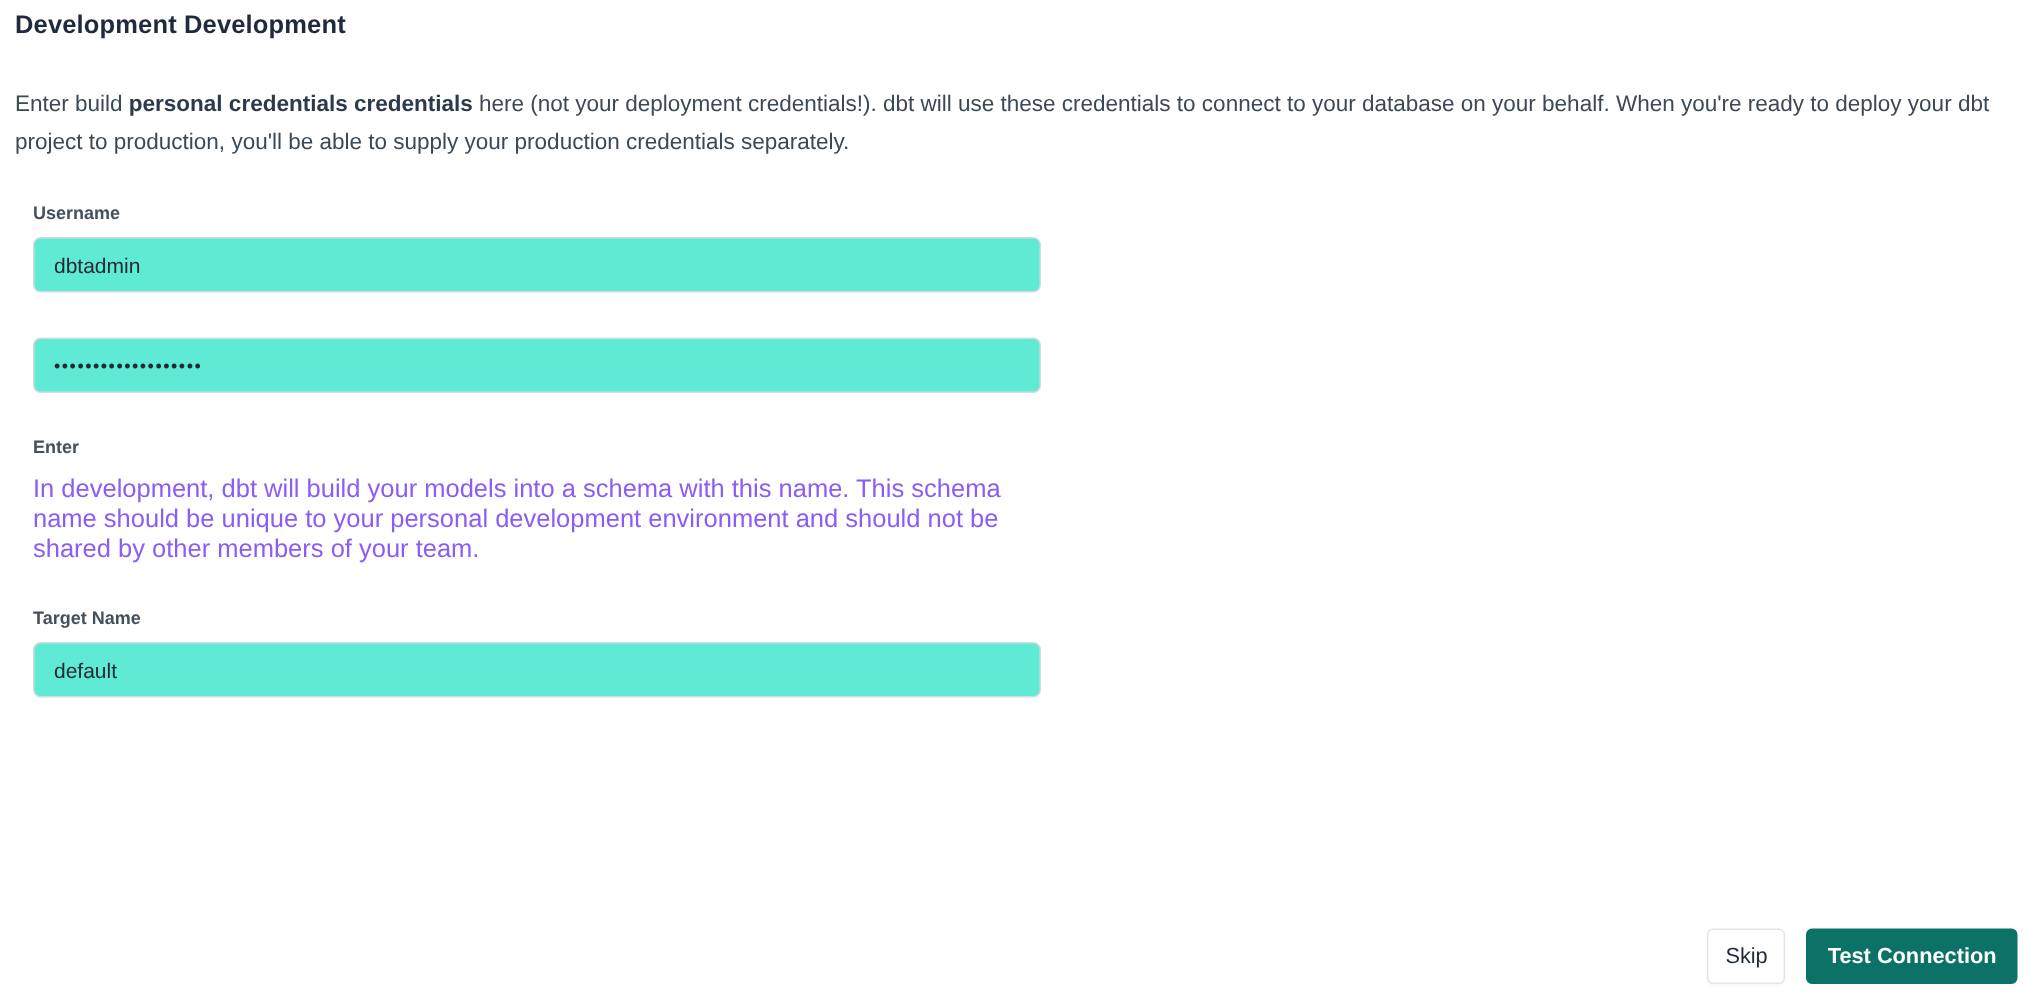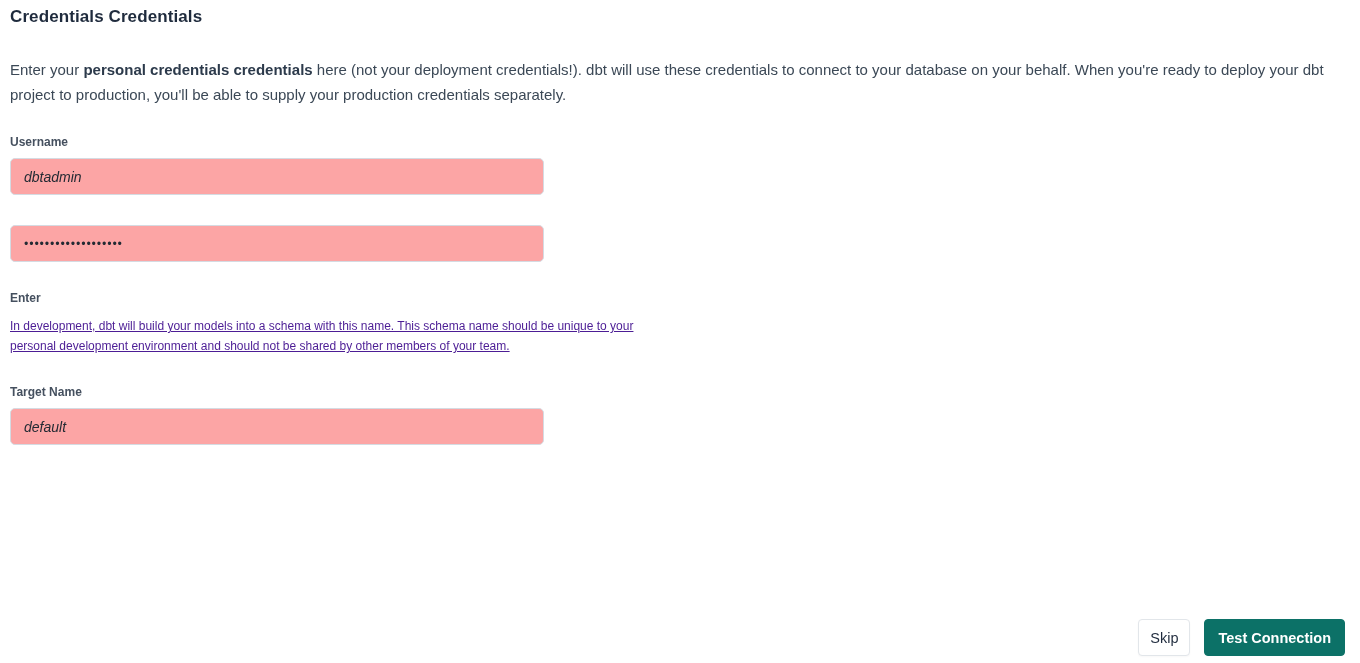--- a/index.html
+++ b/index.html
@@ -23,52 +23,50 @@
     letter-spacing: 0.1px;
   }
   .intro {
     margin-top: 31px;
     font-size: 15px;
     line-height: 24.5px;
     color: #3b4856;
     max-width: 1332px;
   }
   .intro b { color: #2c3a4b; }
-  .form-area { margin-top: 29px; }
+  .form-area { margin-top: 29px; margin-left: 12px; }
   .field { margin-bottom: 30px; }
   .field-label {
     display: block;
     font-size: 12px;
     font-weight: 700;
     color: #45505f;
     line-height: 13px;
   }
   .text-input {
     display: block;
     margin-top: 9px;
-    width: 534px;
+    width: 672px;
     height: 37px;
     border: 1px solid #d5dbe2;
     border-radius: 5px;
     padding: 0 13px;
     font-family: "Liberation Sans", sans-serif;
     font-size: 14px;
     color: #232a33;
-    background: #fca5a5;
+    background: #5eead4;
     outline: none;
-    font-style: italic;
   }
   .text-input.password { letter-spacing: 1px; font-size: 12px; }
   .field-help {
     margin-top: 11px;
-    font-size: 12px;
+    font-size: 17px;
     line-height: 20px;
-    color: #4c1d95;
+    color: #8b5cf6;
     max-width: 668px;
-    text-decoration: underline;
   }
   .footer {
     margin-top: auto;
     padding-bottom: 7px;
     display: flex;
     justify-content: flex-end;
     align-items: center;
     gap: 14px;
   }
   .btn {
@@ -94,23 +92,23 @@
     color: #ffffff;
     font-weight: 700;
     padding: 0 13px;
   }
 </style>
 </head>
 <body>
 
 <div class="page">
 
-  <h1 class="page-title">Credentials Credentials</h1>
+  <h1 class="page-title">Development Development</h1>
 
-  <p class="intro"><span>Enter your </span><b>personal credentials credentials</b><span> here (not your deployment credentials!). dbt will use these credentials to connect to your database on your behalf. When you're ready to deploy your dbt project to production, you'll be able to supply your production credentials separately.</span></p>
+  <p class="intro"><span>Enter build </span><b>personal credentials credentials</b><span> here (not your deployment credentials!). dbt will use these credentials to connect to your database on your behalf. When you're ready to deploy your dbt project to production, you'll be able to supply your production credentials separately.</span></p>
 
   <div class="form-area">
 
     <div class="field">
       <label class="field-label">Username</label>
       <input class="text-input" type="text" value="dbtadmin" style="">
     </div>
 
     <div class="field">
       <input class="text-input password" type="text" value="•••••••••••••••••••" style="">

